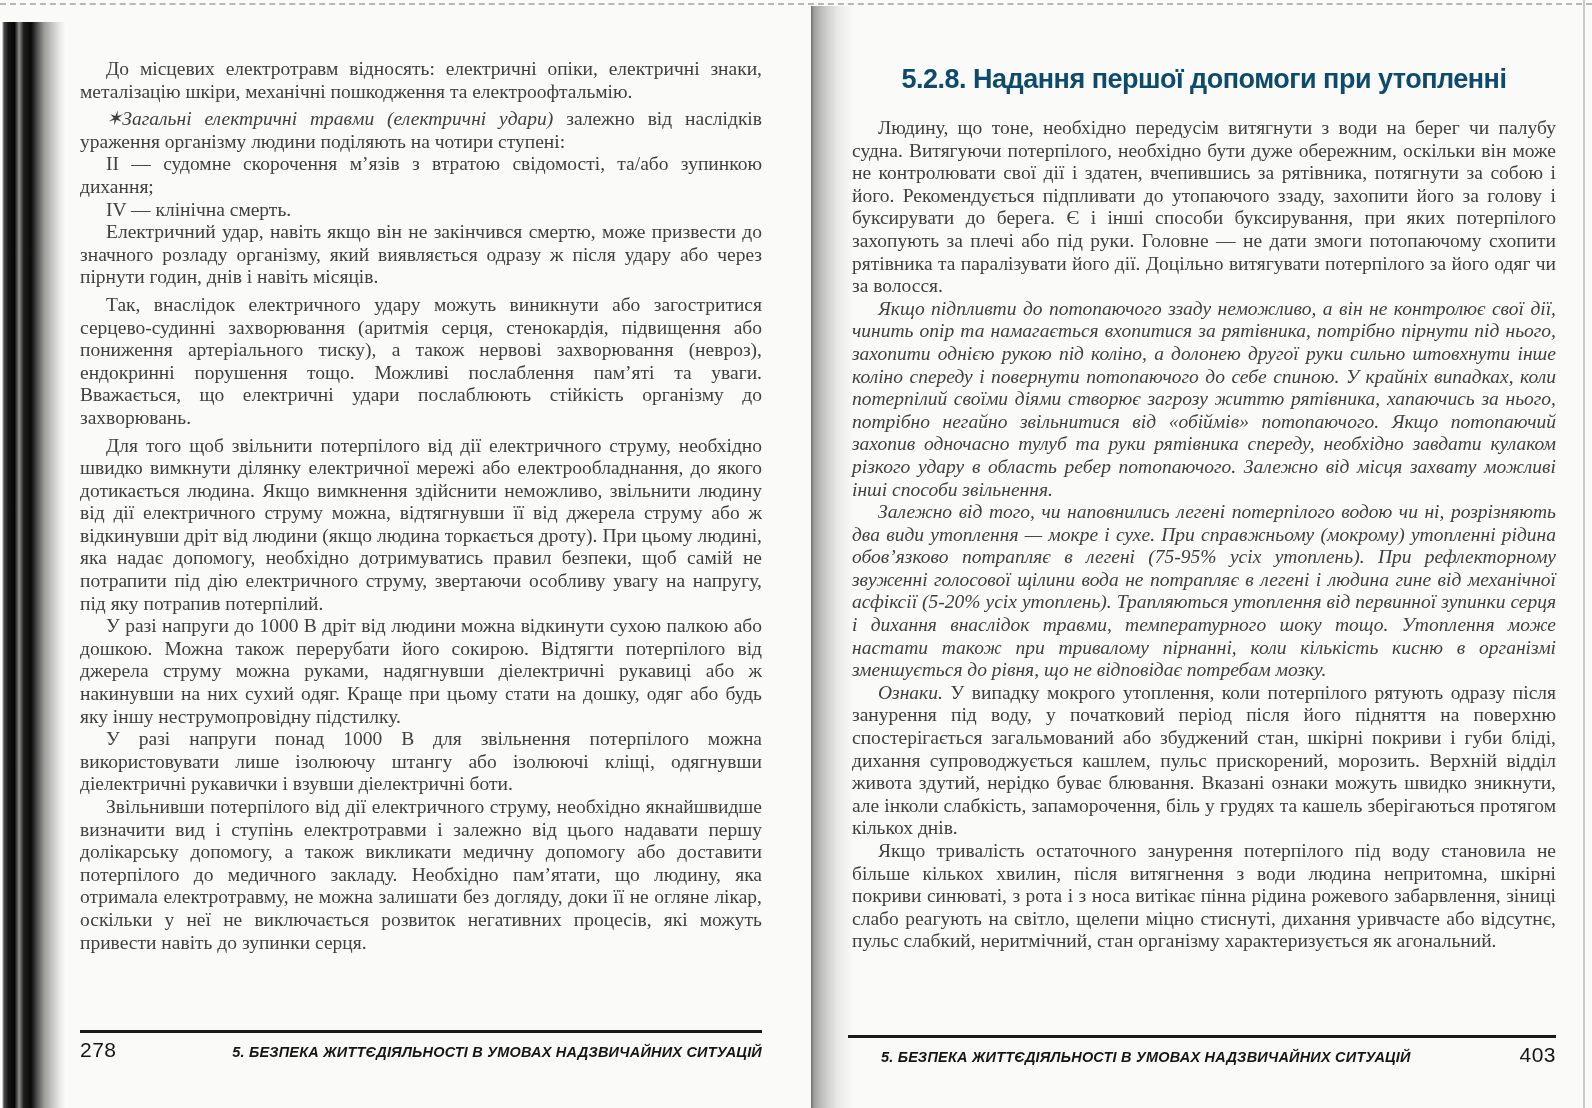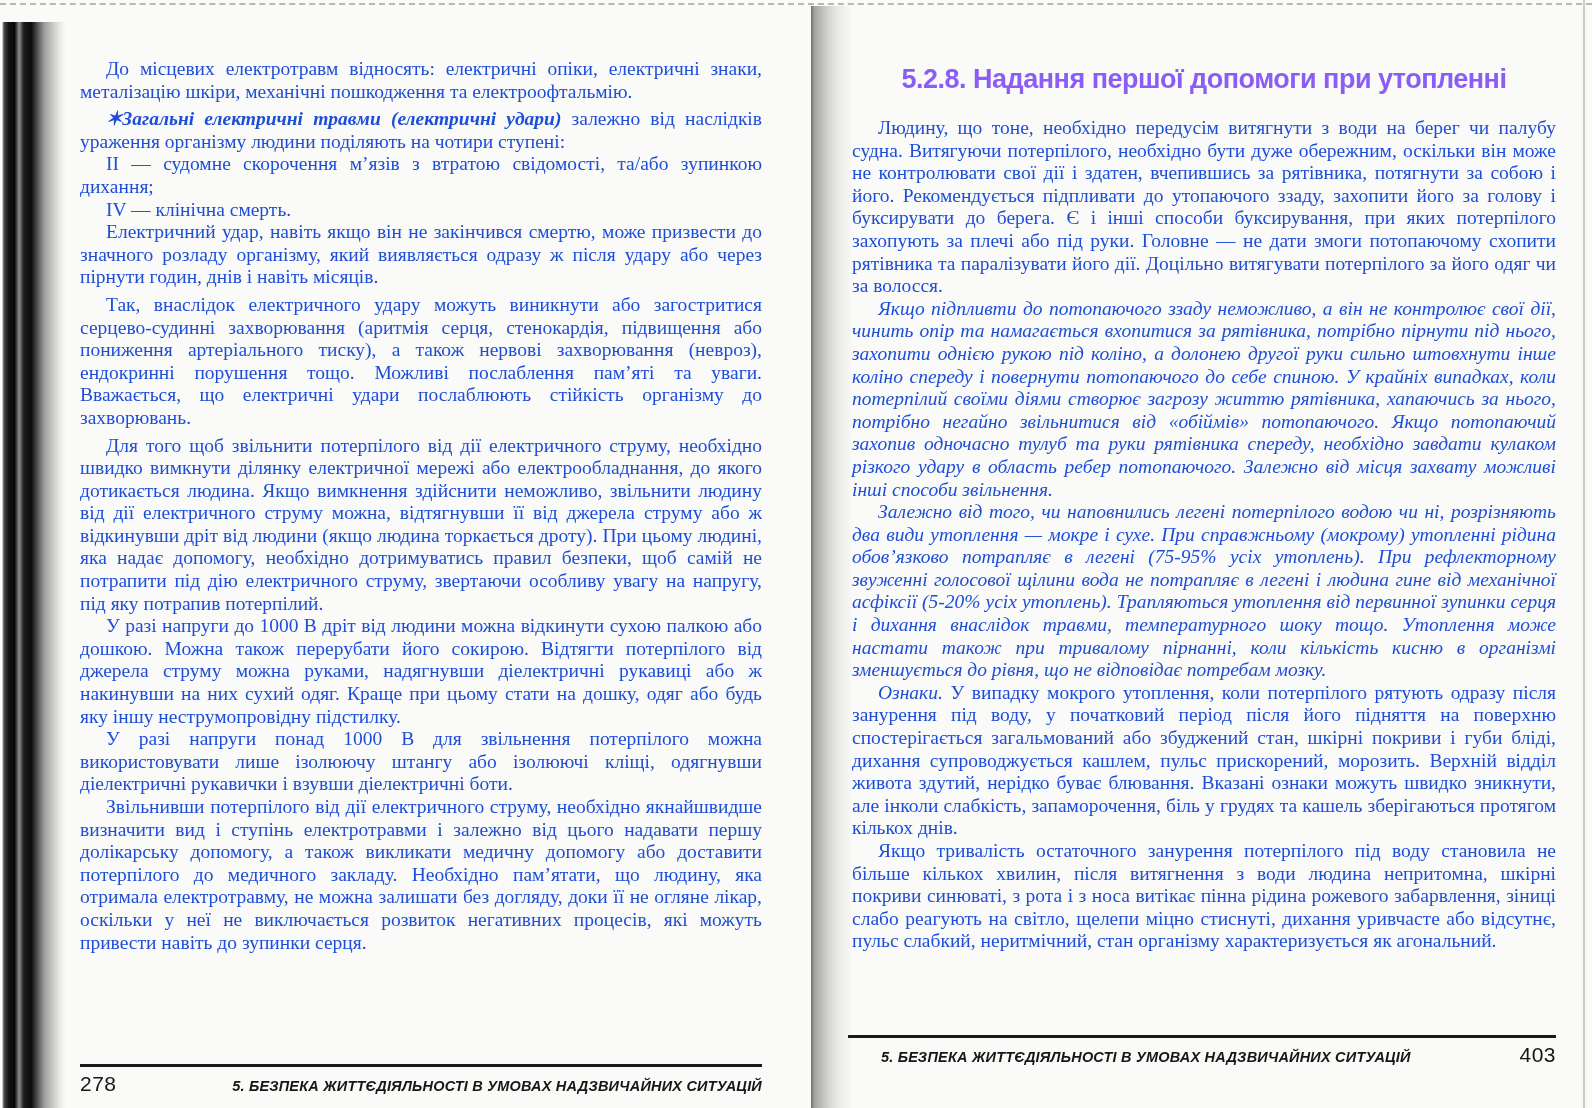--- a/index.html
+++ b/index.html
@@ -30,38 +30,38 @@
   .scan-right-edge{
     position:absolute;left:1583px;top:0;width:2px;height:1108px;
     background:#c9c9c7;
   }
   
   .page-col{position:absolute;}
   .left-col{left:80px;top:58px;width:682px;}
   .right-col{left:852px;top:64px;width:704px;}
   p.bpar{
     margin:0;font-size:19.5px;line-height:22.6px;
-    text-align:justify;text-indent:26px;color:#1d4ed8;
+    text-align:justify;text-indent:26px;color:#404040;
   }
   p.gap{margin-top:5px;}
-  .bi-lead{font-weight:bold;font-style:italic;margin-top:32px;}
+  .bi-lead{font-weight:normal;font-style:italic;margin-top:32px;}
   .it{font-style:italic;}
   .i-lead{font-style:italic;margin-top:12px;}
   .section-heading{
     margin:0 0 22px 0;text-align:center;
     font-family:"Liberation Sans", sans-serif;font-weight:bold;
-    font-size:27px;letter-spacing:-0.5px;color:#8b5cf6;
+    font-size:27px;letter-spacing:-0.5px;color:#0c4a6e;
   }
   
   .page-footer{
     position:absolute;display:flex;justify-content:space-between;
     align-items:baseline;border-top:3px solid #1a1a1a;padding-top:5px;
     font-family:"Liberation Sans", sans-serif;color:#161616;
   }
-  .footer-left{left:80px;top:1064px;width:682px;gap:12px;}
+  .footer-left{left:80px;top:1030px;width:682px;gap:12px;}
   .footer-right{left:848px;top:1035px;width:708px;}
   .pageno{font-size:21px;letter-spacing:.5px;}
   .runtitle{font-size:14.5px;font-weight:bold;font-style:italic;letter-spacing:.2px;margin-left:33px;}
 </style>
 </head>
 <body>
 
 <div class="scan-top-edge"></div>
 <div class="spine-shadow"></div>
 <div class="gutter-shadow"></div>

